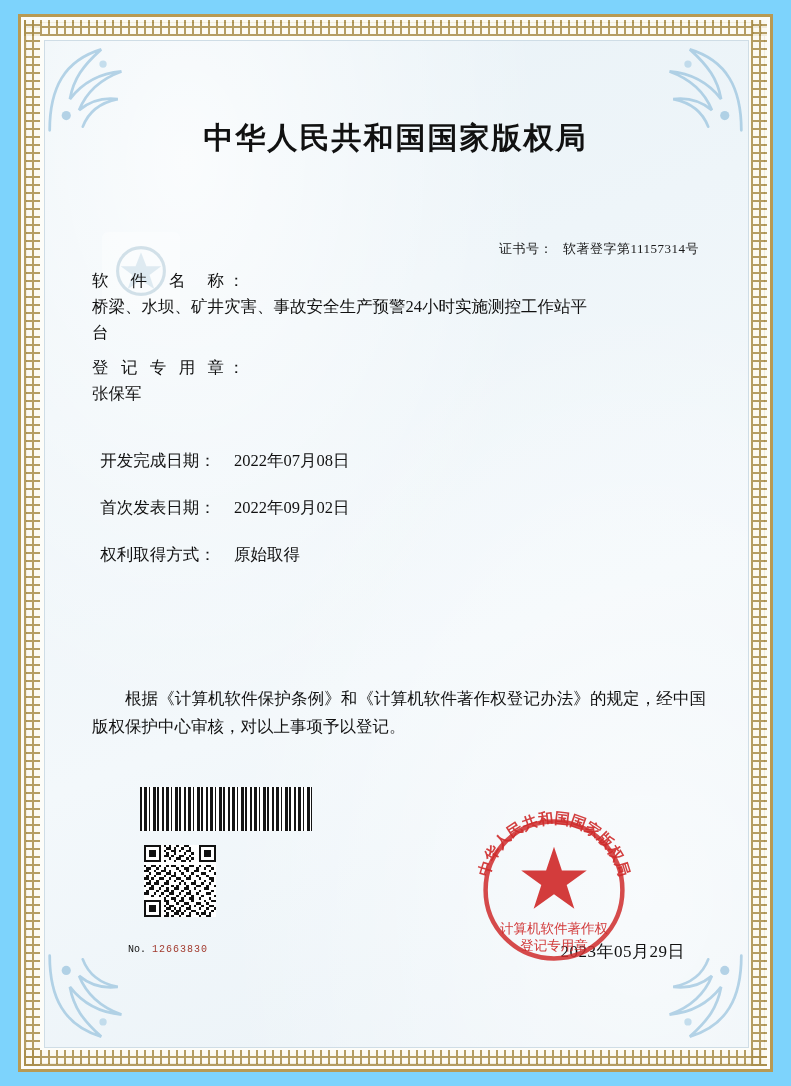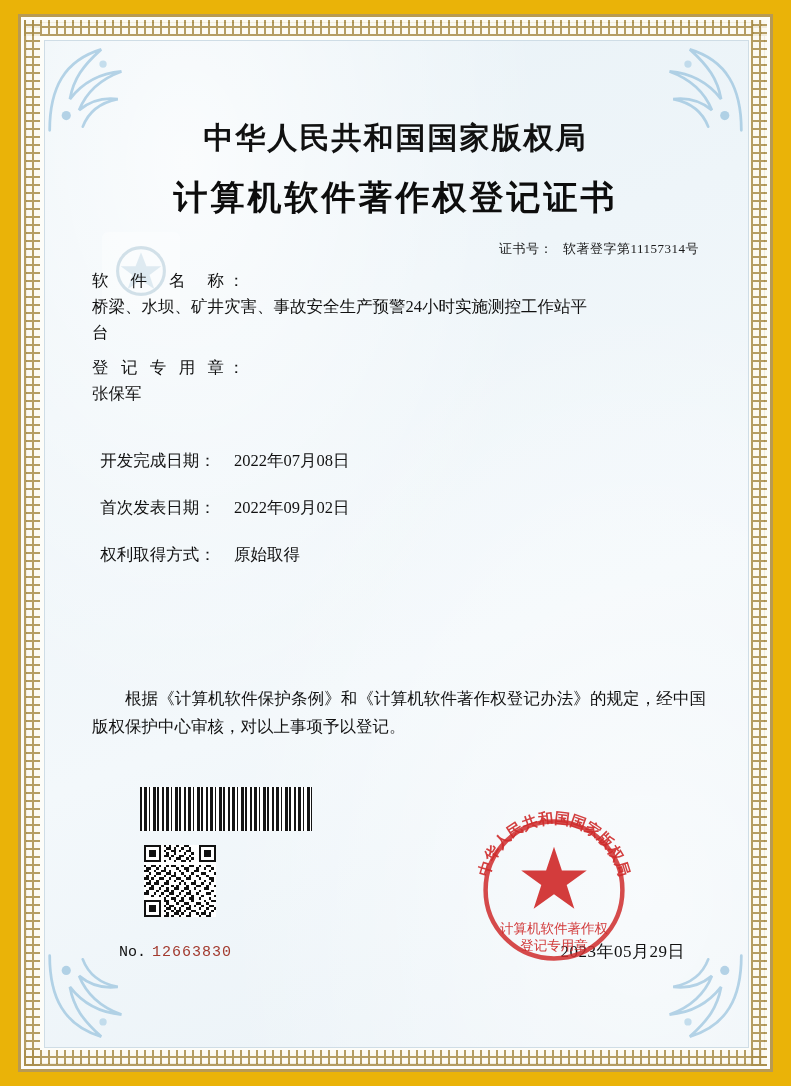--- a/index.html
+++ b/index.html
@@ -14,21 +14,21 @@
     position: relative;
     overflow: hidden;
   }
 
   
   .certificate {
     position: absolute;
     left: 0; top: 0;
     width: 791px;
     height: 1086px;
-    background: #eab308;
+    background: #7dd3fc;
   }
 
   
   .gold-border-outer {
     position: absolute;
     left: 18px; top: 14px;
     right: 18px; bottom: 14px;
     border: 3px solid #b89a53;
     background: #fdfdf9;
   }
@@ -214,22 +214,22 @@
   
   .qr {
     position: absolute;
     left: 100px; top: 805px;
     width: 72px; height: 72px;
   }
   .qr svg { display: block; }
 
   .serial {
     position: absolute;
-    left: 75px; top: 904px;
-    font-size: 15px;
+    left: 84px; top: 904px;
+    font-size: 10px;
     color: #111111;
     font-family: "Liberation Mono", "DejaVu Sans Mono", monospace;
   }
   .serial .no-pref { color: #111111; margin-right: 6px; }
   .serial .no-val  { color: #a23a2e; letter-spacing: 1px; }
 
   .issue-date {
     position: absolute;
     right: 62px; top: 900px;
     font-size: 17px;
@@ -286,21 +286,20 @@
     <svg viewBox="0 0 100 100">
       <path d="M4 96 C4 50 20 20 60 8 C40 26 30 40 26 62 C40 44 58 34 82 32 C60 40 44 54 36 74 C48 64 62 60 78 62 C58 66 46 76 40 92" fill="none" stroke="#7fb4d6" stroke-width="3" stroke-linecap="round"></path>
       <circle cx="22" cy="80" r="5" fill="#7fb4d6"></circle>
       <circle cx="62" cy="24" r="4" fill="#9ec8e2"></circle>
     </svg>
   </div>
 
   <div class="content">
 
     <div class="title-main">中华人民共和国国家版权局</div>
-    <div class="title-sub">计算机软件著作权登记证书</div>
 
     <div class="cert-no">
       <span class="lbl">证书号：</span><span class="val">软著登字第11157314号</span>
     </div>
 
     <div class="emblem">
       <svg viewBox="0 0 100 100">
         <circle cx="50" cy="50" r="30" fill="none" stroke="#b9cfdc" stroke-width="4"></circle>
         <path d="M50 26 L57 44 L76 44 L61 55 L67 73 L50 62 L33 73 L39 55 L24 44 L43 44 Z" fill="#cfe0ea"></path>
       </svg>

